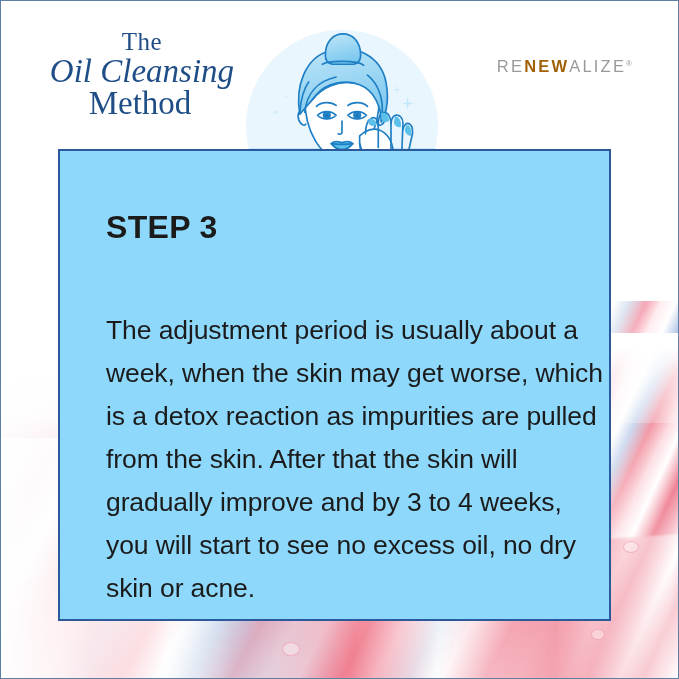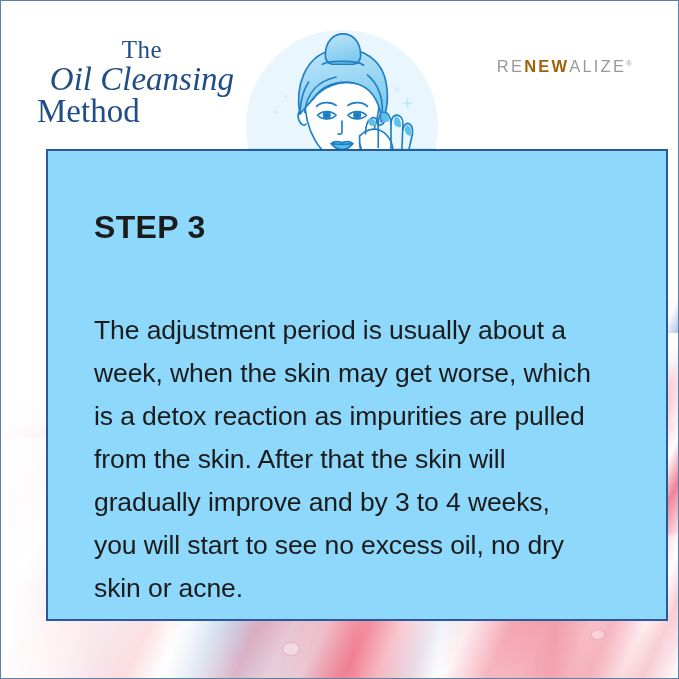--- a/index.html
+++ b/index.html
@@ -99,49 +99,48 @@
     background:rgba(255,255,255,0.35);
   }
 
   
   .brand-title{
     position:absolute;left:36px;top:28px;width:210px;
     font-family:"Liberation Serif", serif;
     color:#1f4e87;
     line-height:1;
     text-align:center;
-    margin-top:8px;
   }
   .brand-title .t-the{
     display:block;font-size:25px;letter-spacing:0.5px;
   }
   .brand-title .t-main{
     display:block;font-size:33px;margin-top:1px;letter-spacing:0px;white-space:nowrap;font-style:italic;
   }
   .brand-title .t-sub{
-    display:block;font-size:33px;margin-top:-1px;text-align:left;padding-right:4px;
+    display:block;font-size:33px;margin-top:-1px;text-align:center;padding-right:4px;
   }
 
   .logo{
     position:absolute;right:46px;top:56px;
     font-size:16.5px;letter-spacing:2.2px;color:#9a9a9a;
     white-space:nowrap;
   }
   .logo b{font-weight:bold;color:#a16207;letter-spacing:2.2px;}
   .logo sup{font-size:8px;letter-spacing:0;vertical-align:super;}
 
   
   .illus{
     position:absolute;left:243px;top:27px;width:196px;height:196px;
   }
   .illus svg{display:block;width:196px;height:196px;}
 
   
   .panel{
-    position:absolute;left:45px;top:148px;width:622px;height:472px;
+    position:absolute;left:57px;top:148px;width:553px;height:472px;
     background:#8ed8fb;
     border:2px solid #2a5a9b;
     box-sizing:border-box;
   }
   .step-title{
     position:absolute;left:46px;top:58px;
     font-size:32px;font-weight:bold;color:#1b1b1b;letter-spacing:0.3px;
   }
   .body-copy{
     position:absolute;left:46px;top:142px;width:500px;

